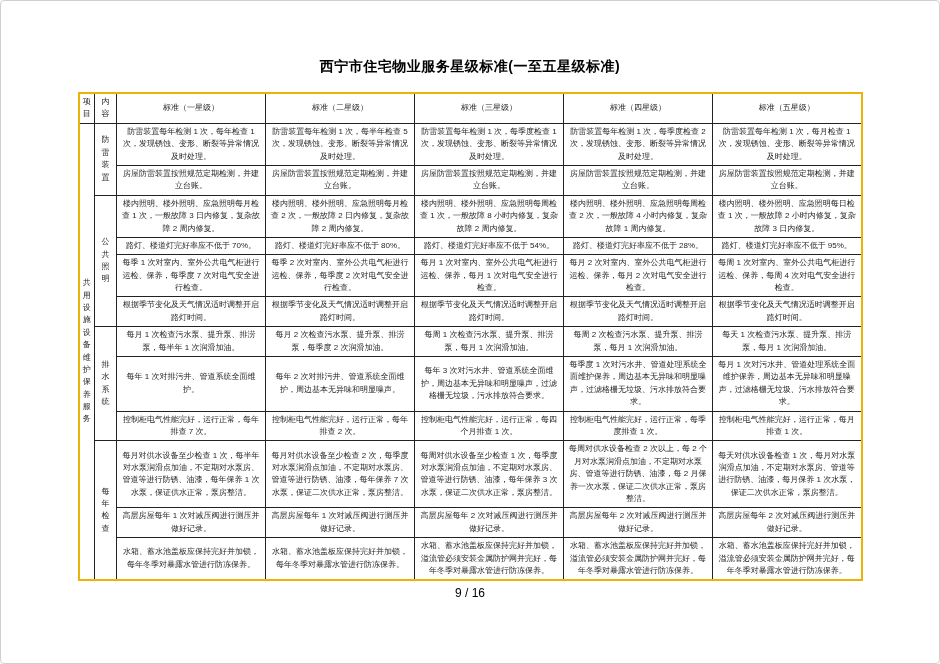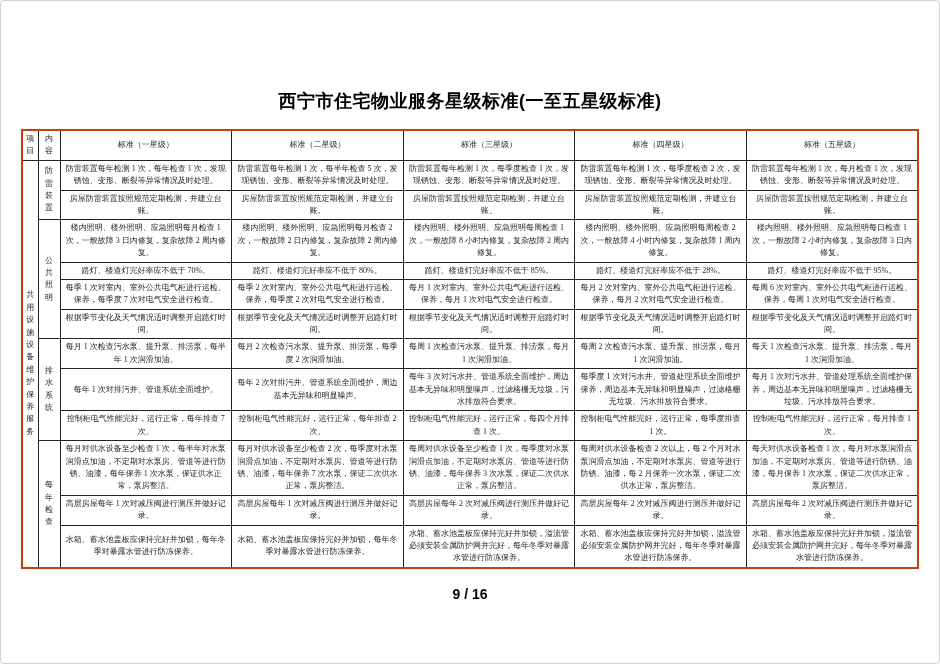--- a/index.html
+++ b/index.html
@@ -2,42 +2,41 @@
 <html><head>
 <meta charset="utf-8">
 <style>
   html,body{margin:0;padding:0;}
   body{
     width:940px;height:664px;background:#ffffff;position:relative;
     font-family:"Liberation Sans","DejaVu Sans",sans-serif;color:#1f1f1f;
   }
   .page{position:absolute;inset:0;border:1px solid #cfcfcf;border-radius:4px;background:#fff;box-sizing:border-box;}
   .doc-title{
-    margin-top:88px;text-align:center;font-size:18px;font-weight:bold;
+    margin-top:57px;text-align:center;font-size:14px;font-weight:bold;
     color:#000;letter-spacing:0.5px;
   }
   table.std-table{
-    border-collapse:collapse;table-layout:fixed;width:898px;margin:16px auto 0;
-    border:2px solid #c2410c;
-    font-family:Liberation Serif, serif;
+    border-collapse:collapse;table-layout:fixed;width:785px;margin:16px auto 0;
+    border:2px solid #eab308;
   }
   table.std-table td{
     border:1px solid #222;
     font-size:8px;line-height:1.55;
     text-align:center;vertical-align:middle;
     padding:2px 3px;word-break:break-word;
     color:#1f1f1f;
   }
   td.hd{font-size:8.5px;}
   td.v{word-break:break-all;padding:2px 3px;}
   td.group{line-height:2.9;}
   td.cat{line-height:1.9;}
   .page-footer{
     position:absolute;top:585px;left:0;width:100%;
-    text-align:center;font-size:14px;font-weight:bold;color:#000;
+    text-align:center;font-size:12px;font-weight:normal;color:#000;
   }
 </style>
 </head>
 <body>
 
 <div class="page">
   <div class="doc-title">西宁市住宅物业服务星级标准(一至五星级标准)</div>
 
   <table class="std-table">
     <colgroup>
@@ -81,30 +80,30 @@
         <td class="v cat" rowspan="4">公共照明</td>
         <td>楼内照明、楼外照明、应急照明每月检查 1 次，一般故障 3 日内修复，复杂故障 2 周内修复。</td>
         <td>楼内照明、楼外照明、应急照明每月检查 2 次，一般故障 2 日内修复，复杂故障 2 周内修复。</td>
         <td>楼内照明、楼外照明、应急照明每周检查 1 次，一般故障 8 小时内修复，复杂故障 2 周内修复。</td>
         <td>楼内照明、楼外照明、应急照明每周检查 2 次，一般故障 4 小时内修复，复杂故障 1 周内修复。</td>
         <td>楼内照明、楼外照明、应急照明每日检查 1 次，一般故障 2 小时内修复，复杂故障 3 日内修复。</td>
       </tr>
       <tr>
         <td>路灯、楼道灯完好率应不低于 70%。</td>
         <td>路灯、楼道灯完好率应不低于 80%。</td>
-        <td>路灯、楼道灯完好率应不低于 85%。</td>
+        <td>路灯、楼道灯完好率应不低于 54%。</td>
         <td>路灯、楼道灯完好率应不低于 28%。</td>
         <td>路灯、楼道灯完好率应不低于 95%。</td>
       </tr>
       <tr>
         <td>每季 1 次对室内、室外公共电气柜进行运检、保养，每季度 7 次对电气安全进行检查。</td>
         <td>每季 2 次对室内、室外公共电气柜进行运检、保养，每季度 2 次对电气安全进行检查。</td>
         <td>每月 1 次对室内、室外公共电气柜进行运检、保养，每月 1 次对电气安全进行检查。</td>
         <td>每月 2 次对室内、室外公共电气柜进行运检、保养，每月 2 次对电气安全进行检查。</td>
-        <td>每周 6 次对室内、室外公共电气柜进行运检、保养，每周 1 次对电气安全进行检查。</td>
+        <td>每周 1 次对室内、室外公共电气柜进行运检、保养，每周 4 次对电气安全进行检查。</td>
       </tr>
       <tr>
         <td>根据季节变化及天气情况适时调整开启路灯时间。</td>
         <td>根据季节变化及天气情况适时调整开启路灯时间。</td>
         <td>根据季节变化及天气情况适时调整开启路灯时间。</td>
         <td>根据季节变化及天气情况适时调整开启路灯时间。</td>
         <td>根据季节变化及天气情况适时调整开启路灯时间。</td>
       </tr>
 
       <tr>

